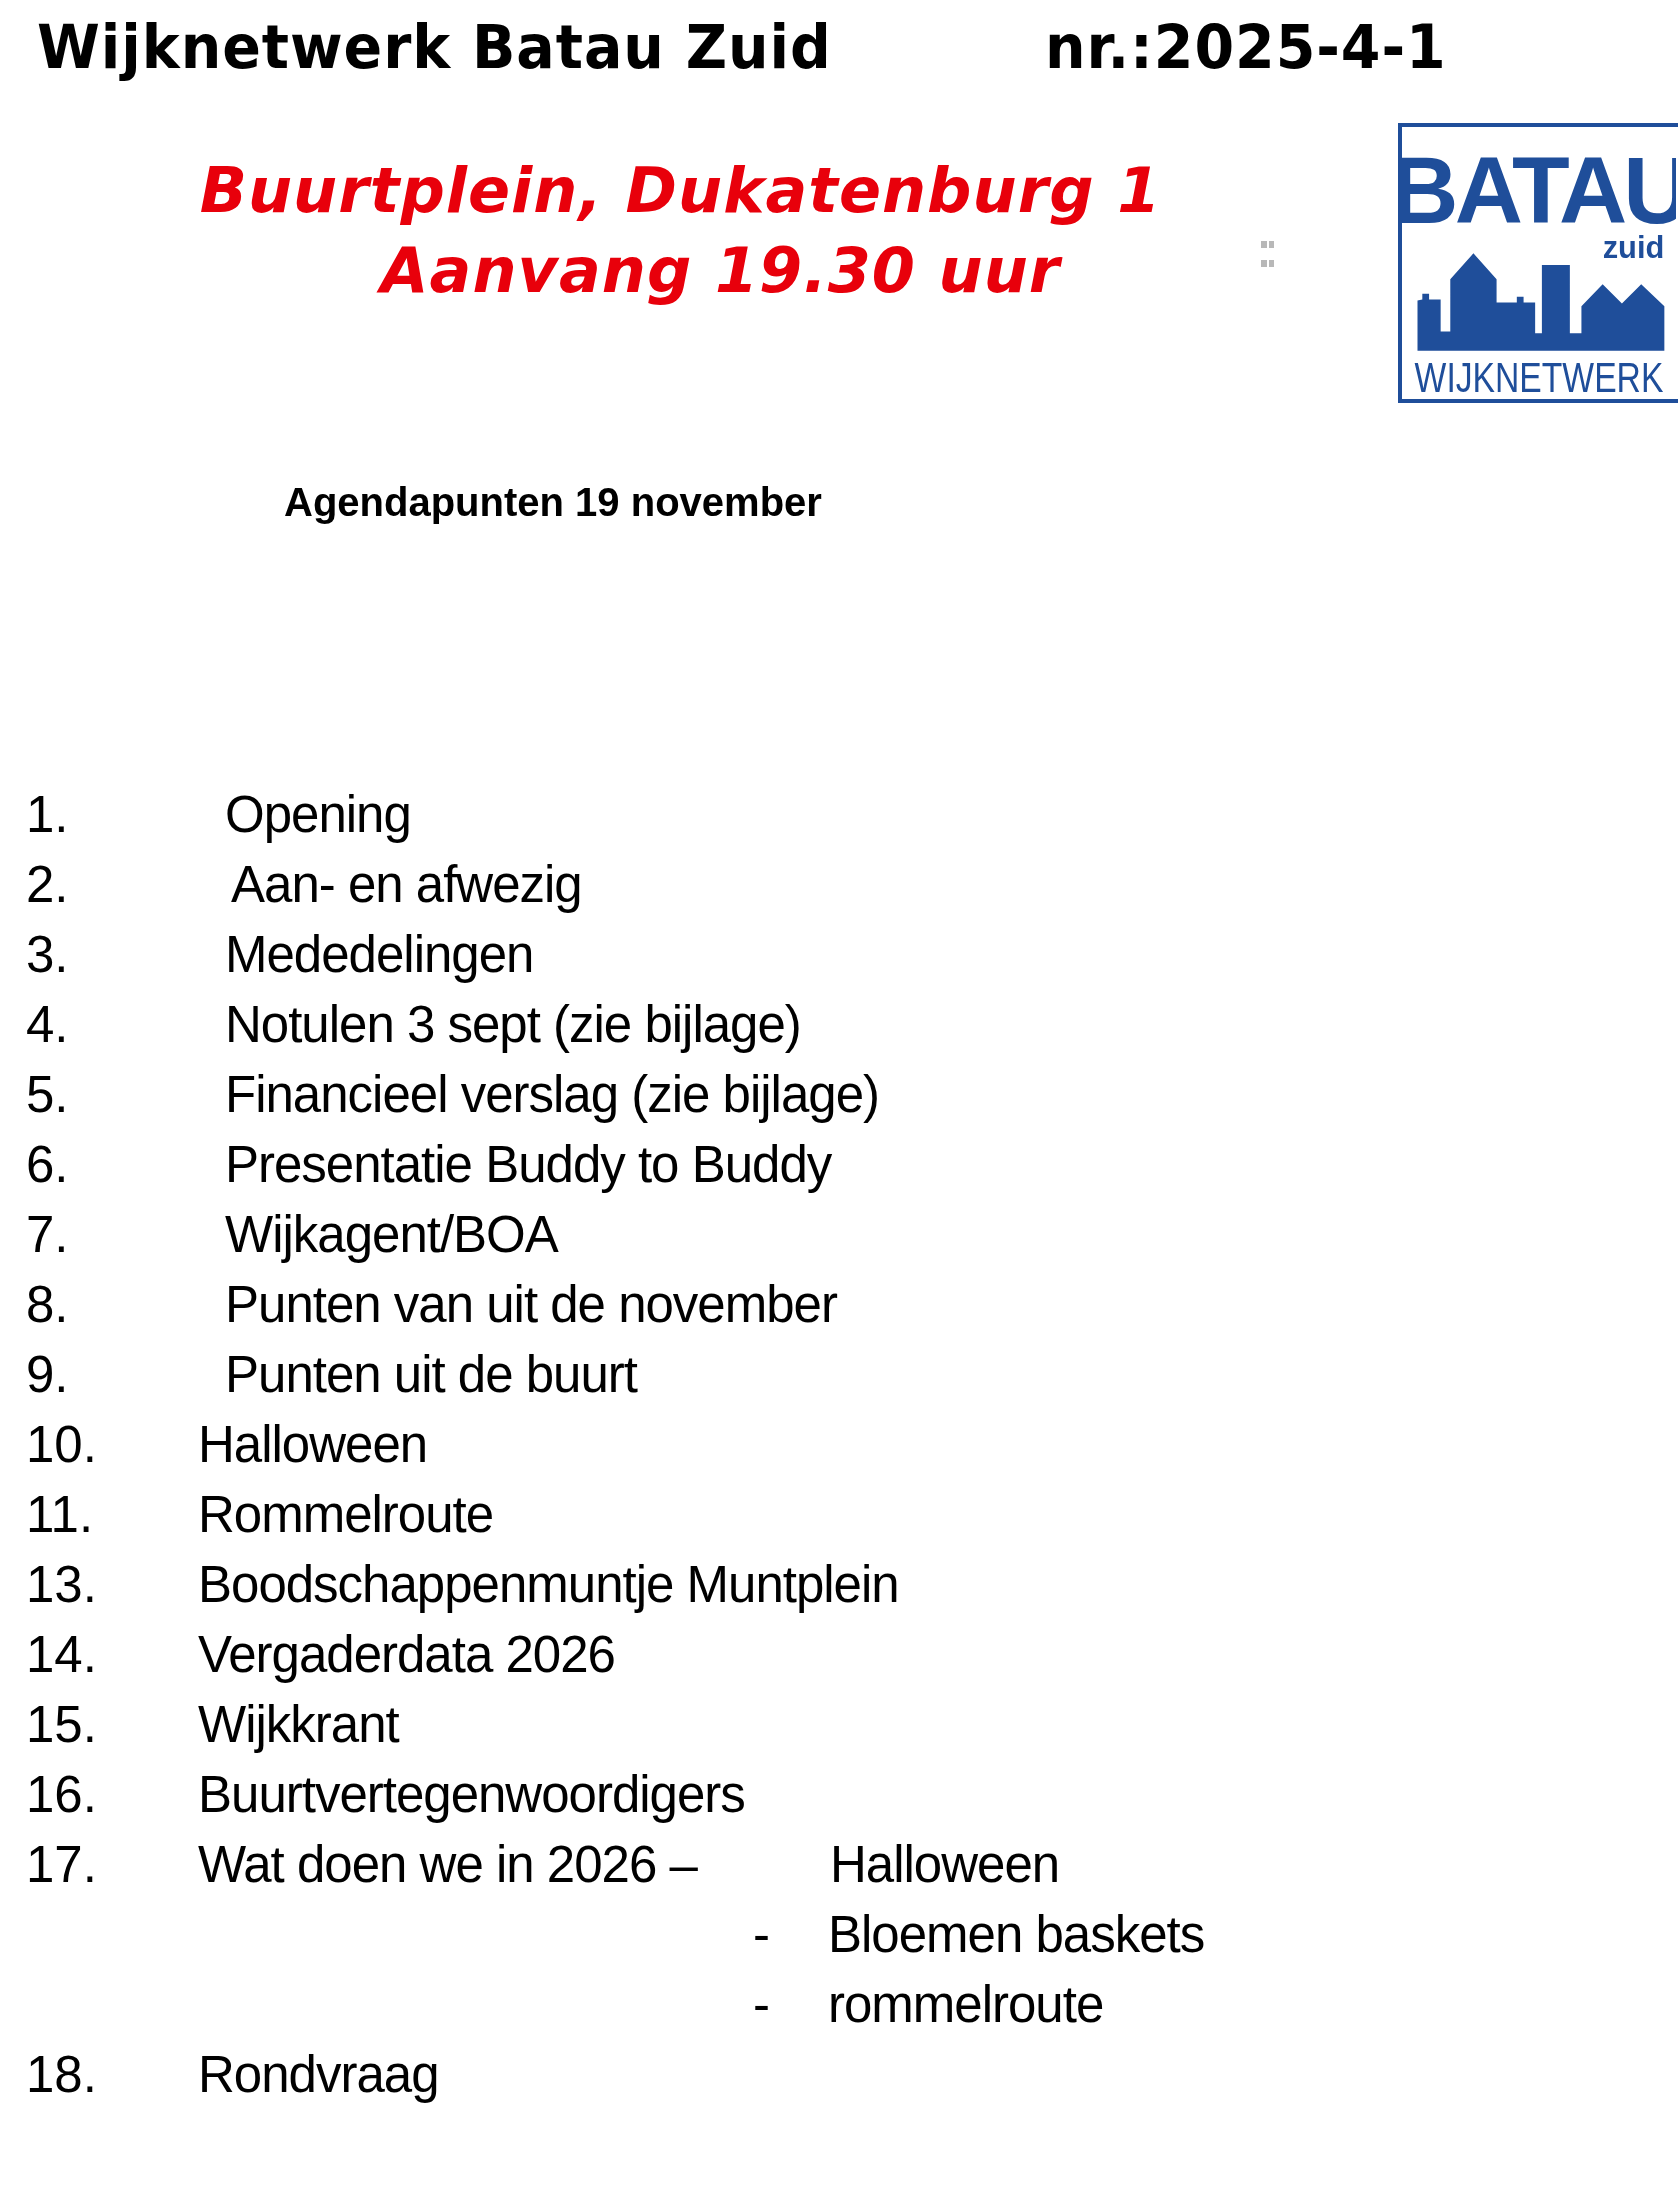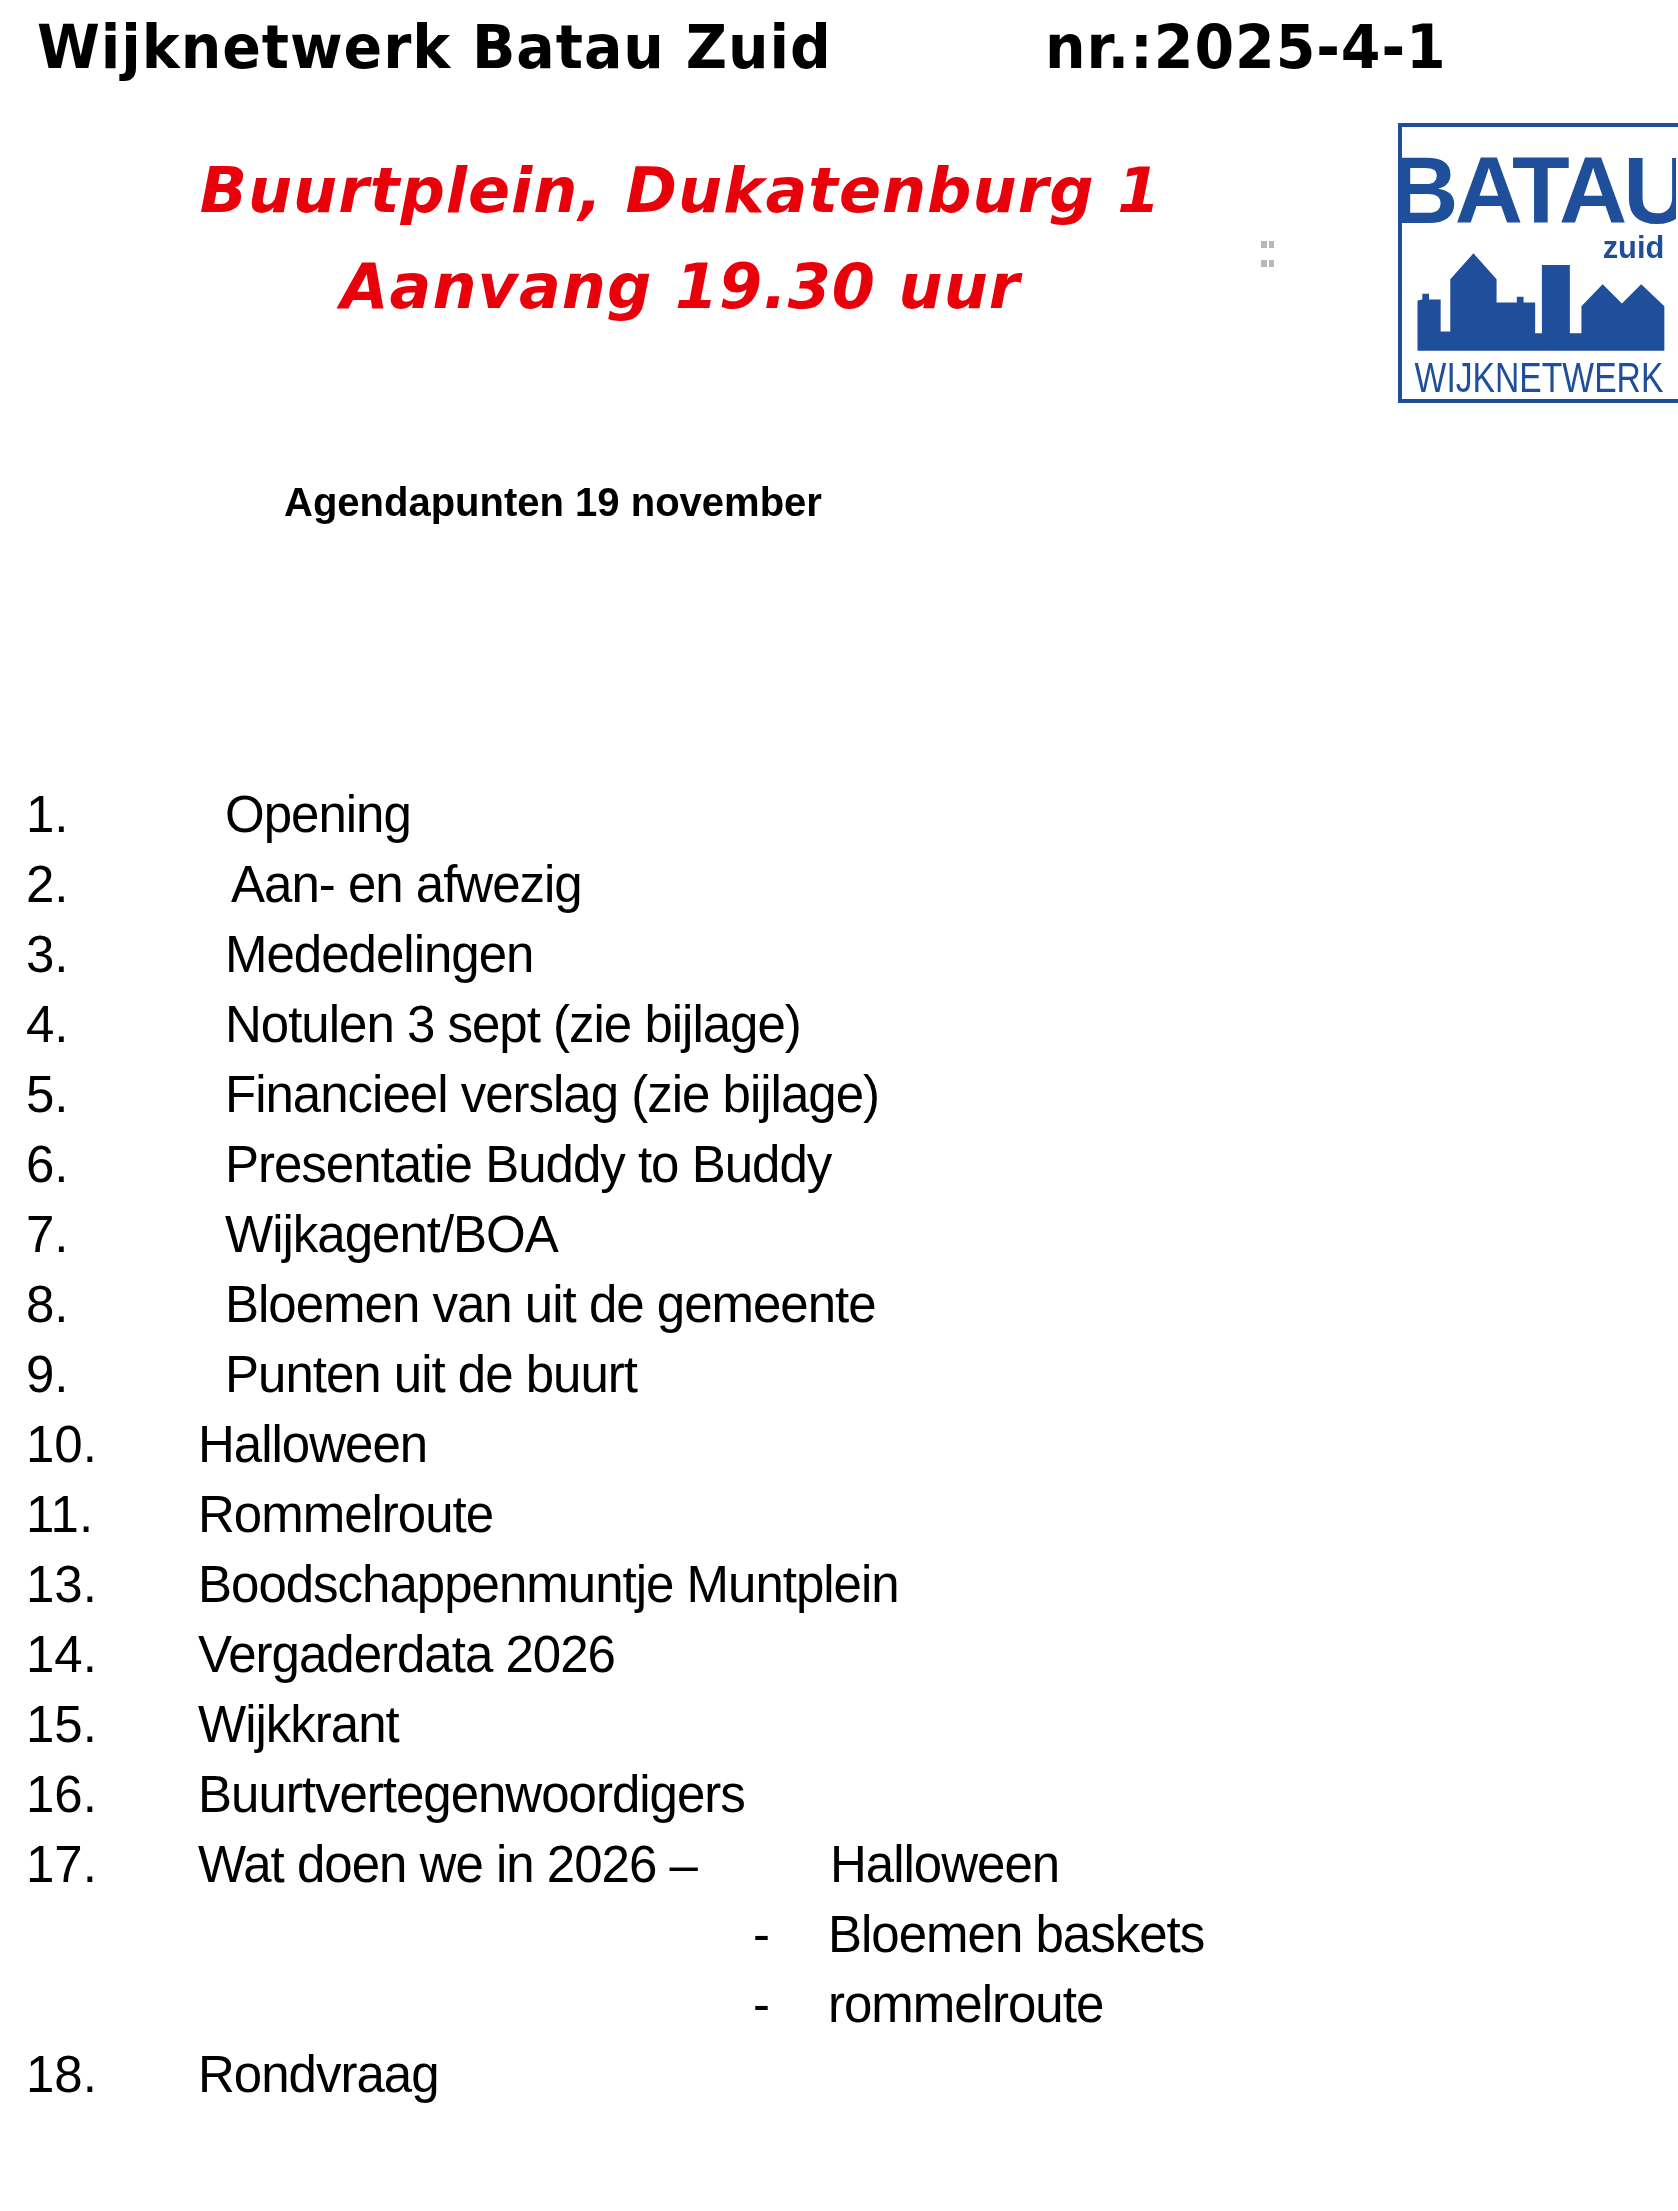--- a/index.html
+++ b/index.html
@@ -45,21 +45,21 @@
       text-align: center;
       font-family: "DejaVu Sans", sans-serif;
       font-weight: bold;
       font-size: 62px;
       color: #e8000b;
       letter-spacing: 1px;
       white-space: nowrap;
       font-style: italic;
     }
     .venue.line1 { top: 154px; }
-    .venue.line2 { top: 250px; }
+    .venue.line2 { top: 234px; padding-left: 40px; }
     .qr-mark {
       position: absolute;
       left: 1261px;
       top: 241px;
       width: 15.4px;
       height: 37px;
       display: grid;
       grid-template-columns: 5.8px 5.8px;
       grid-gap: 1.9px;
     }
@@ -193,21 +193,21 @@
     <div class="agenda-item single">
       <span class="num">6.</span>
       <span class="txt">Presentatie Buddy to Buddy</span>
     </div>
     <div class="agenda-item single">
       <span class="num">7.</span>
       <span class="txt">Wijkagent/BOA</span>
     </div>
     <div class="agenda-item single">
       <span class="num">8.</span>
-      <span class="txt">Bloemen van uit de gemeente</span>
+      <span class="txt">Punten van uit de november</span>
     </div>
     <div class="agenda-item single">
       <span class="num">9.</span>
       <span class="txt">Punten uit de buurt</span>
     </div>
     <div class="agenda-item double">
       <span class="num">10.</span>
       <span class="txt">Halloween</span>
     </div>
     <div class="agenda-item double">

